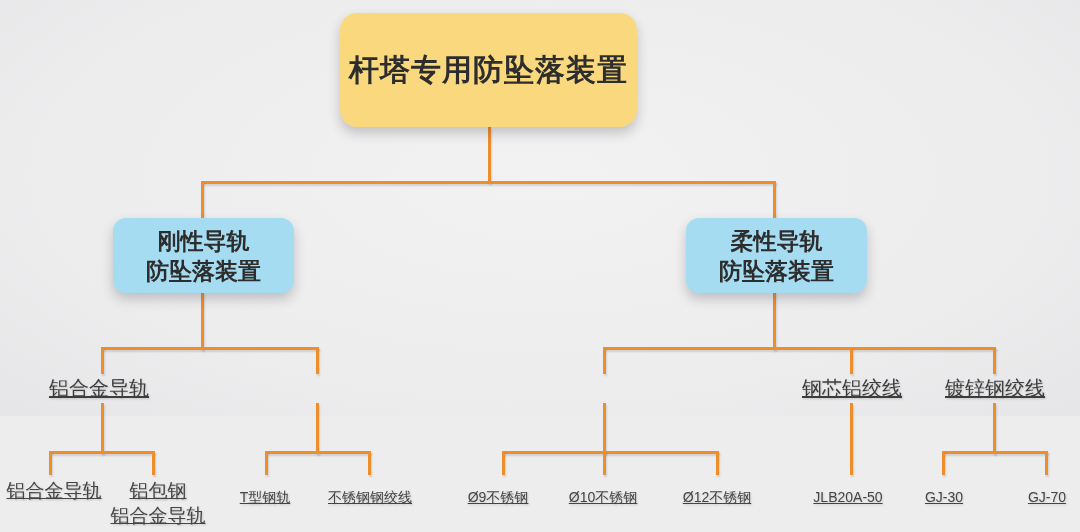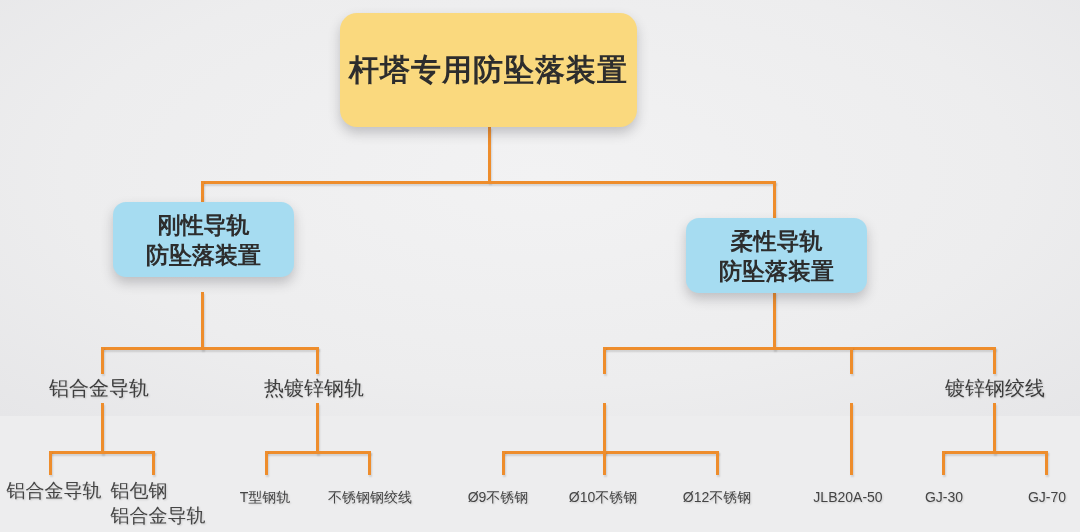--- a/index.html
+++ b/index.html
@@ -36,30 +36,32 @@
     background: var(--root-fill, #fad97e);
     border-radius: 17px;
     font-size: 30px; font-weight: 700; letter-spacing: 1px;
   }
   .node-branch {
     width: 181px; height: 75px;
     background: var(--branch-fill, #a6dcf1);
     border-radius: 13px;
     font-size: 23px; font-weight: 600; line-height: 30px;
   }
-  .node-rigid { left: 113px; top: 202px; }
+  .node-rigid { left: 113px; top: 218px; }
   .node-flex  { left: 686px; top: 218px; }
   
   .lbl {
     position: absolute;
     transform: translateX(-50%);
     white-space: nowrap;
+    text-align: center;
     color: var(--text-mid, #3d3d3d);
     text-shadow: 1px 1px 2px rgba(0,0,0,.15);
     z-index: 2;
+    text-decoration: underline;
   }
   .lbl-cat  { top: 375px; font-size: 20px; font-weight: 500; line-height: 26px; }
   .lbl-leaf { top: 489px; font-size: 14px; font-weight: 500; color: var(--text-leaf, #454545); }
   .lbl-leaf2 { top: 478px; font-size: 19px; font-weight: 500; line-height: 25px; color: var(--text-leaf, #454545); }
 </style>
 </head>
 <body>
 
 <div class="canvas">
 
@@ -112,21 +114,21 @@
     </div>
   </div>
   <div class="node node-branch node-flex">
     <div>
       <div>柔性导轨</div>
       <div>防坠落装置</div>
     </div>
   </div>
 
   <div class="lbl lbl-cat" style="left:99px">铝合金导轨</div>
-  <div class="lbl lbl-cat" style="left:314px">热镀锌钢轨</div>
+  <div class="lbl lbl-cat" style="left:852px">钢芯铝绞线</div>
   <div class="lbl lbl-cat" style="left:995px">镀锌钢绞线</div>
 
   <div class="lbl lbl-leaf2" style="left:54px">
     <div>铝合金导轨</div>
   </div>
   <div class="lbl lbl-leaf2" style="left:158px">
     <div>铝包钢</div>
     <div>铝合金导轨</div>
   </div>
   <div class="lbl lbl-leaf" style="left:265px">T型钢轨</div>

